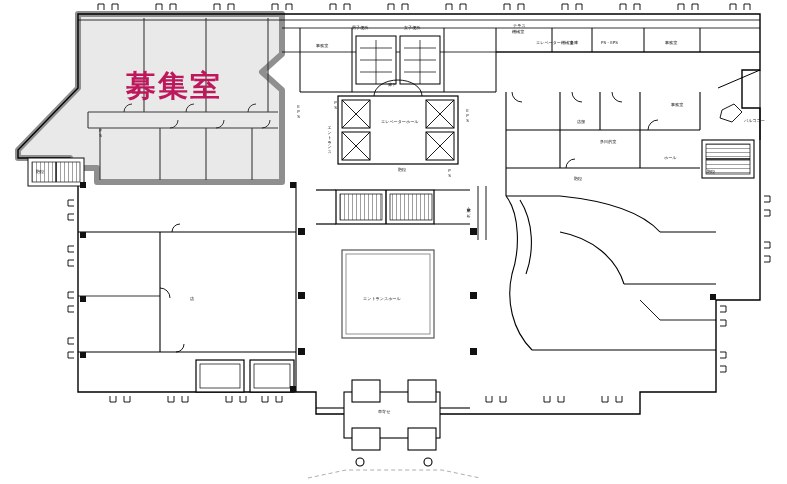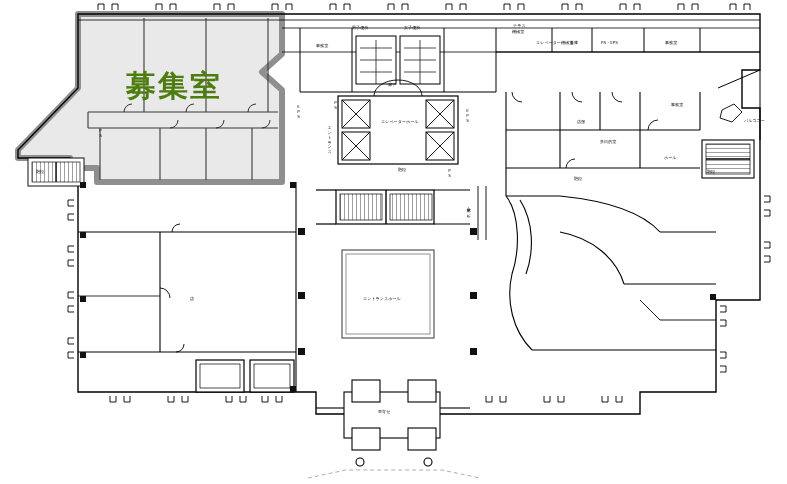--- a/index.html
+++ b/index.html
@@ -3,21 +3,21 @@
 <meta charset="utf-8">
 <style>
   html,body{margin:0;padding:0;background:#ffffff;}
   body{font-family:"Liberation Sans","DejaVu Sans",sans-serif;}
   #page{position:relative;width:787px;height:484px;background:#ffffff;overflow:hidden;}
   #plan-svg{position:absolute;left:0;top:0;width:787px;height:484px;}
   .lbl{position:absolute;font-family:"DejaVu Sans","Liberation Sans",sans-serif;color:#111;white-space:nowrap;line-height:1;}
   .lbl-xs{font-size:4.1px;}
   .lbl-v{writing-mode:vertical-rl;text-orientation:upright;}
   #vacancy-label{position:absolute;left:126px;top:66px;font-size:30px;font-weight:bold;letter-spacing:2px;
-     font-family:Liberation Sans, sans-serif;color:#4d7c0f;}
+     font-family:Liberation Sans, sans-serif;color:#be185d;}
 </style>
 </head>
 <body>
 
 <div id="page">
 
   <svg id="plan-svg" viewBox="0 0 787 484">
     <defs>
 
       <pattern id="stairH" width="4" height="4" patternUnits="userSpaceOnUse">

